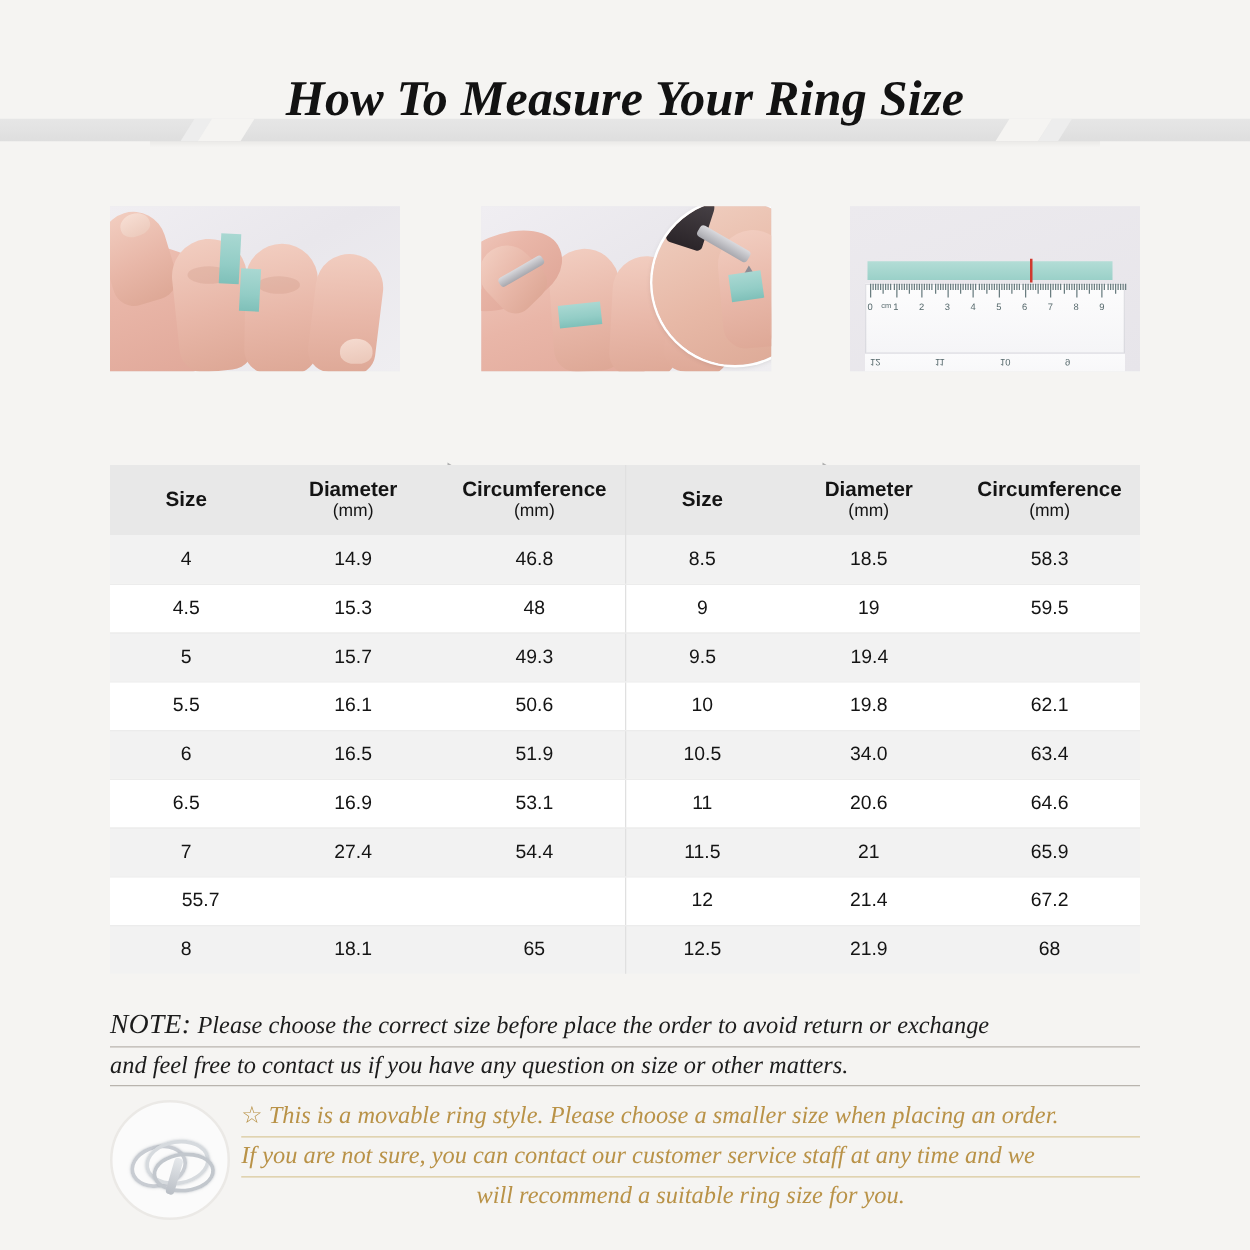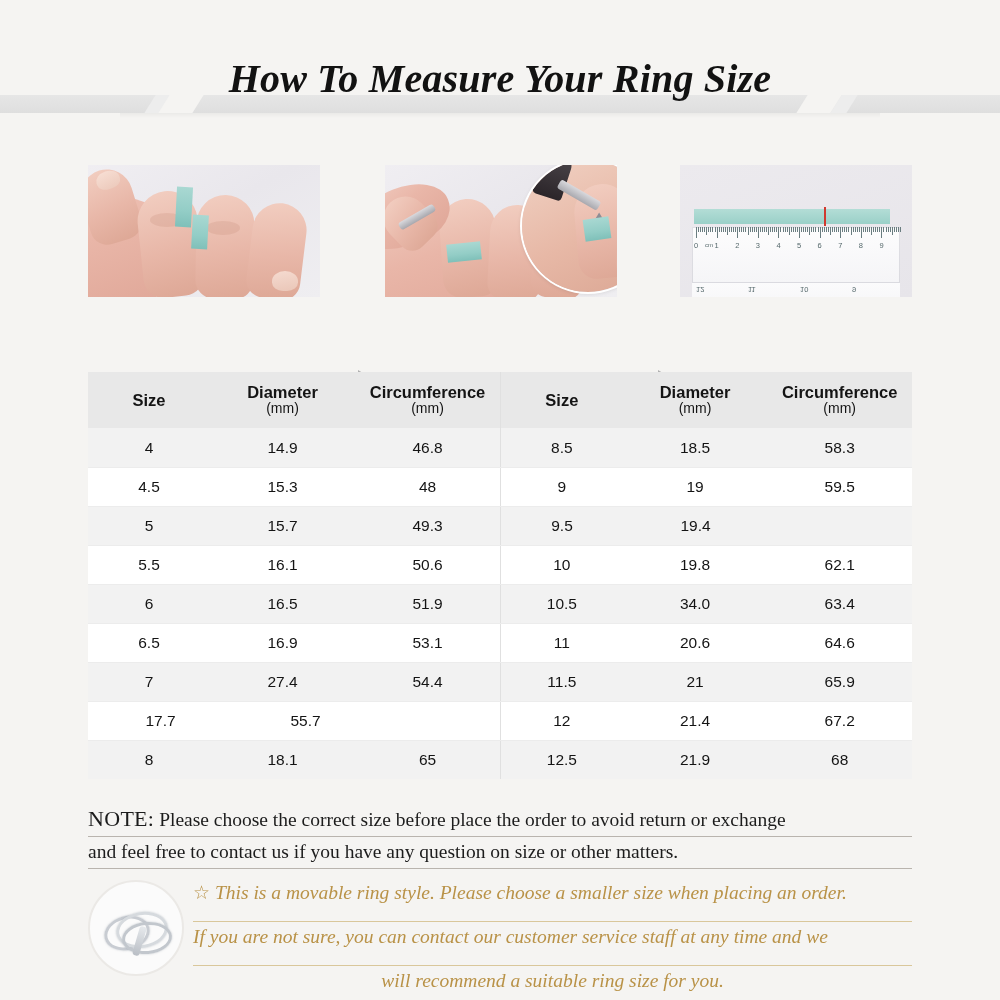--- a/index.html
+++ b/index.html
@@ -166,21 +166,21 @@
   .trow.data { height:39px; }
   .trow.data.alt { background:#f2f2f2; }
   .trow.data.plain { background:#ffffff; }
   .trow.data .cell { font-weight:400; }
   .trow.data + .trow.data { border-top:1px solid #ececec; }
 
   
   .note {
     position:absolute; left:88px; top:802px; width:824px;
     font-family:"Liberation Serif", serif;
-    font-size:19.5px; color:#1c1c1c;
+    font-style:italic; font-size:19.5px; color:#1c1c1c;
     line-height:1.52;
   }
   .note .line { border-bottom:1px solid #b9b4ae; padding-bottom:1px; display:block; }
   .note .lead { font-size:22px; letter-spacing:.3px; }
 
   
   .warn-wrap { position:absolute; left:88px; top:878px; width:824px; height:108px; }
   .ring-thumb {
     position:absolute; left:0; top:2px; width:96px; height:96px;
     border-radius:50%; background:#fbfbfb;
@@ -199,21 +199,21 @@
     position:absolute; left:46px; top:44px; width:7px; height:30px;
     background:linear-gradient(180deg,#e6e9ec,#b9bec5);
     transform:rotate(16deg); border-radius:3px;
   }
   .warn-text {
     position:absolute; left:105px; top:0; width:719px;
     font-family:"Liberation Serif", serif;
     font-style:italic; font-size:19.5px; color:#b99247;
     line-height:1.55;
   }
-  .warn-text .line { border-bottom:1px solid #d9c79b; padding-bottom:13px; display:block; }
+  .warn-text .line { border-bottom:1px solid #d9c79b; padding-bottom:1px; display:block; }
   .warn-text .line.last { border-bottom:none;text-align:center; }
   .star { font-style:normal; font-size:19px; }
 </style>
 </head>
 <body>
 
 <div class="page">
 
   <div class="banner-wrap">
     <div class="banner-bar"></div>
@@ -509,21 +509,20 @@
             <div class="cell c-circ">54.4</div>
           </div>
           <div class="half right">
             <div class="cell c-size">11.5</div>
             <div class="cell c-dia">21</div>
             <div class="cell c-circ">65.9</div>
           </div>
         </div>
         <div class="trow data plain">
           <div class="half">
-            <div class="cell c-dia">17.7</div>
             <div class="cell c-circ">55.7</div>
           </div>
           <div class="half right">
             <div class="cell c-size">12</div>
             <div class="cell c-dia">21.4</div>
             <div class="cell c-circ">67.2</div>
           </div>
         </div>
         <div class="trow data alt">
           <div class="half">

